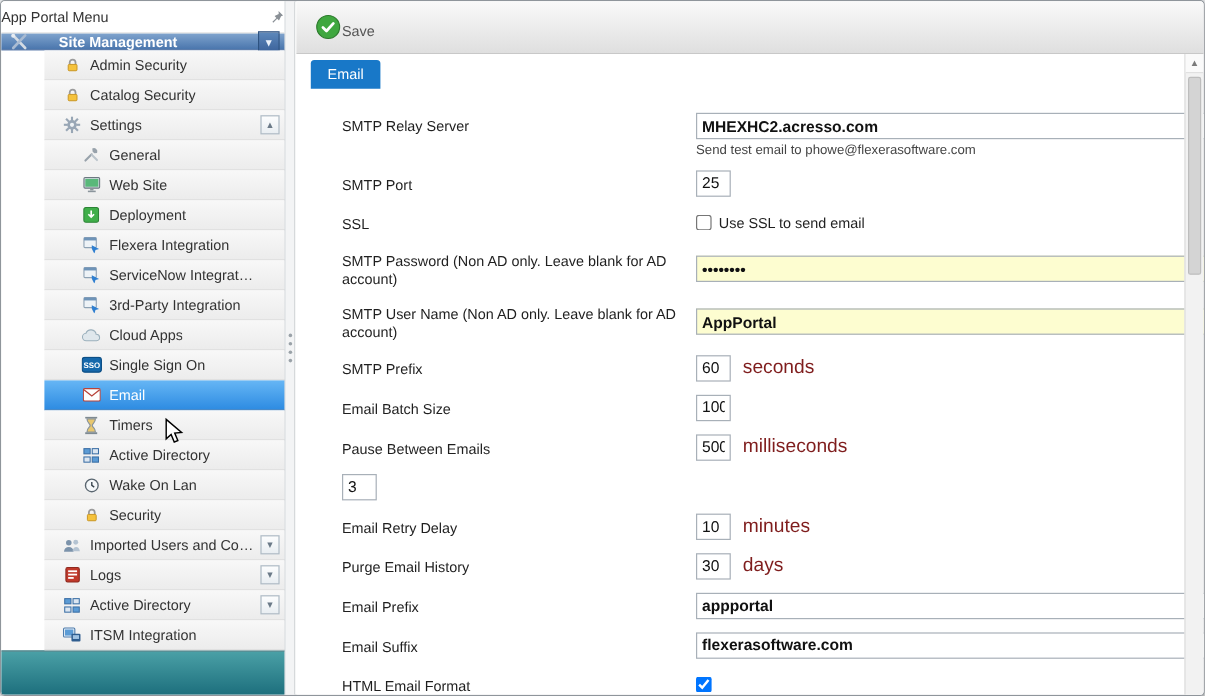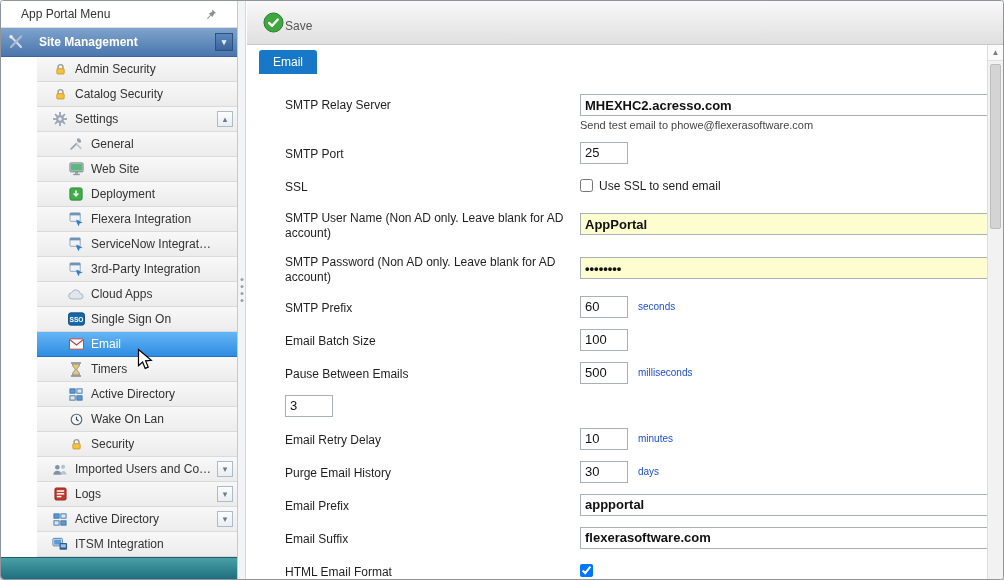--- a/index.html
+++ b/index.html
@@ -7,25 +7,25 @@
   body { font-family: "Liberation Sans", sans-serif; background:#e8eaec; }
 
   .window { position:relative; width:1004px; height:580px; background:#fff;
             border:1px solid #8f959b; border-radius:4px; overflow:hidden;
             box-shadow:2px 3px 8px rgba(0,0,0,.35); }
 
   
   .sidebar { position:absolute; left:0; top:0; width:237px; height:100%;
              background:#fff; border-right:1px solid #c4c9cd; display:flex; flex-direction:column; }
   .sidebar-header { height:27px; flex:none; display:flex; align-items:center;
-                    justify-content:space-between; padding:0 20px; border-bottom:1px solid #dcdcdc; background:#fff; }
+                    justify-content:space-between; padding:0 0; border-bottom:1px solid #dcdcdc; background:#fff; }
   .sidebar-title { font-size:12px; color:#333; }
   .pin { display:inline-flex; cursor:pointer; }
 
-  .group-header { height:29px; flex:none; display:flex; align-items:center; gap:8px;
+  .group-header { height:14px; flex:none; display:flex; align-items:center; gap:18px;
                   padding:0 4px 0 6px; color:#fff; font-weight:bold; font-size:12px;
                   background:linear-gradient(#7fa3cd,#4a76ad); border-bottom:1px solid #3c639b; }
   .group-toggle { margin-left:auto; width:18px; height:18px; flex:none;
                   background:linear-gradient(#5d88bb,#3c639b); border:1px solid #2d5280;
                   color:#eaf1fa; font-size:9px; line-height:16px; text-align:center; cursor:pointer; }
 
   .nav-list { flex:none; }
   .nav-item { position:relative; height:25px; display:flex; align-items:center;
               padding:0 24px 0 14px; font-size:12px; color:#333;
               background:linear-gradient(#f8f8f8,#ececec); border-bottom:1px solid #dadada; cursor:pointer;margin-left:36px; }
@@ -60,23 +60,23 @@
 
   .form { margin:21px 0 0 38px; padding-right:56px; }
   .frow { display:flex; align-items:center; min-height:23px; margin-bottom:10px; }
   .frow.has-link { align-items:flex-start; }
   .flbl { width:295px; flex:none; font-size:12px; color:#1f1f1f; padding-top:4px; line-height:1.25; }
   .fctl { display:flex; align-items:center; }
   .fctl.col { flex-direction:column; align-items:flex-start; }
   input.txt { height:22px; border:1px solid #a8b0b8; background:#fff; font-family:inherit;
               font-size:13px; color:#111; padding:1px 4px; }
   input.txt.wide { width:468px;font-weight:bold; }
-  input.txt.small { width:48px; }
+  input.txt.small { width:29px; }
   input.txt.hl { background:#fdfdd0; }
-  .suffix { font-size:10px; color:#1d4ed8; margin-left:10px; }
+  .suffix { font-size:16px; color:#7f1d1d; margin-left:10px; }
   .cbtext { font-size:12px; color:#1f1f1f; margin-left:6px; }
   input[type=checkbox] { width:13px; height:13px; margin:0; }
   a.testlink { font-size:11px; color:#444; margin-top:3px; cursor:pointer; }
 
   
   .scrollbar { position:absolute; right:0; top:44px; bottom:0; width:16px;
                background:#f2f2f2; border-left:1px solid #dcdcdc; }
   .sb-btn { height:16px; font-size:8px; color:#7a7a7a; text-align:center; line-height:16px;
             background:#fafafa; border-bottom:1px solid #e0e0e0; cursor:pointer; }
   .sb-thumb { position:absolute; left:2px; right:2px; top:19px; height:165px;
@@ -366,29 +366,29 @@
           </div>
         </div>
         <div class="frow">
           <label class="flbl">SSL</label>
           <div class="fctl">
             <input type="checkbox" style="">
             <span class="cbtext">Use SSL to send email</span>
           </div>
         </div>
         <div class="frow">
+          <label class="flbl">SMTP Password (Non AD only. Leave blank for AD account)</label>
+          <div class="fctl">
+            <input type="text" class="txt wide hl" value="••••••••" style="">
+          </div>
+        </div>
+        <div class="frow">
           <label class="flbl">SMTP User Name (Non AD only. Leave blank for AD account)</label>
           <div class="fctl">
             <input type="text" class="txt wide hl" value="AppPortal" style="">
-          </div>
-        </div>
-        <div class="frow">
-          <label class="flbl">SMTP Password (Non AD only. Leave blank for AD account)</label>
-          <div class="fctl">
-            <input type="text" class="txt wide hl" value="••••••••" style="">
           </div>
         </div>
         <div class="frow">
           <label class="flbl">SMTP Prefix</label>
           <div class="fctl">
             <input type="text" class="txt small" value="60" style="">
             <span class="suffix">seconds</span>
           </div>
         </div>
         <div class="frow">

